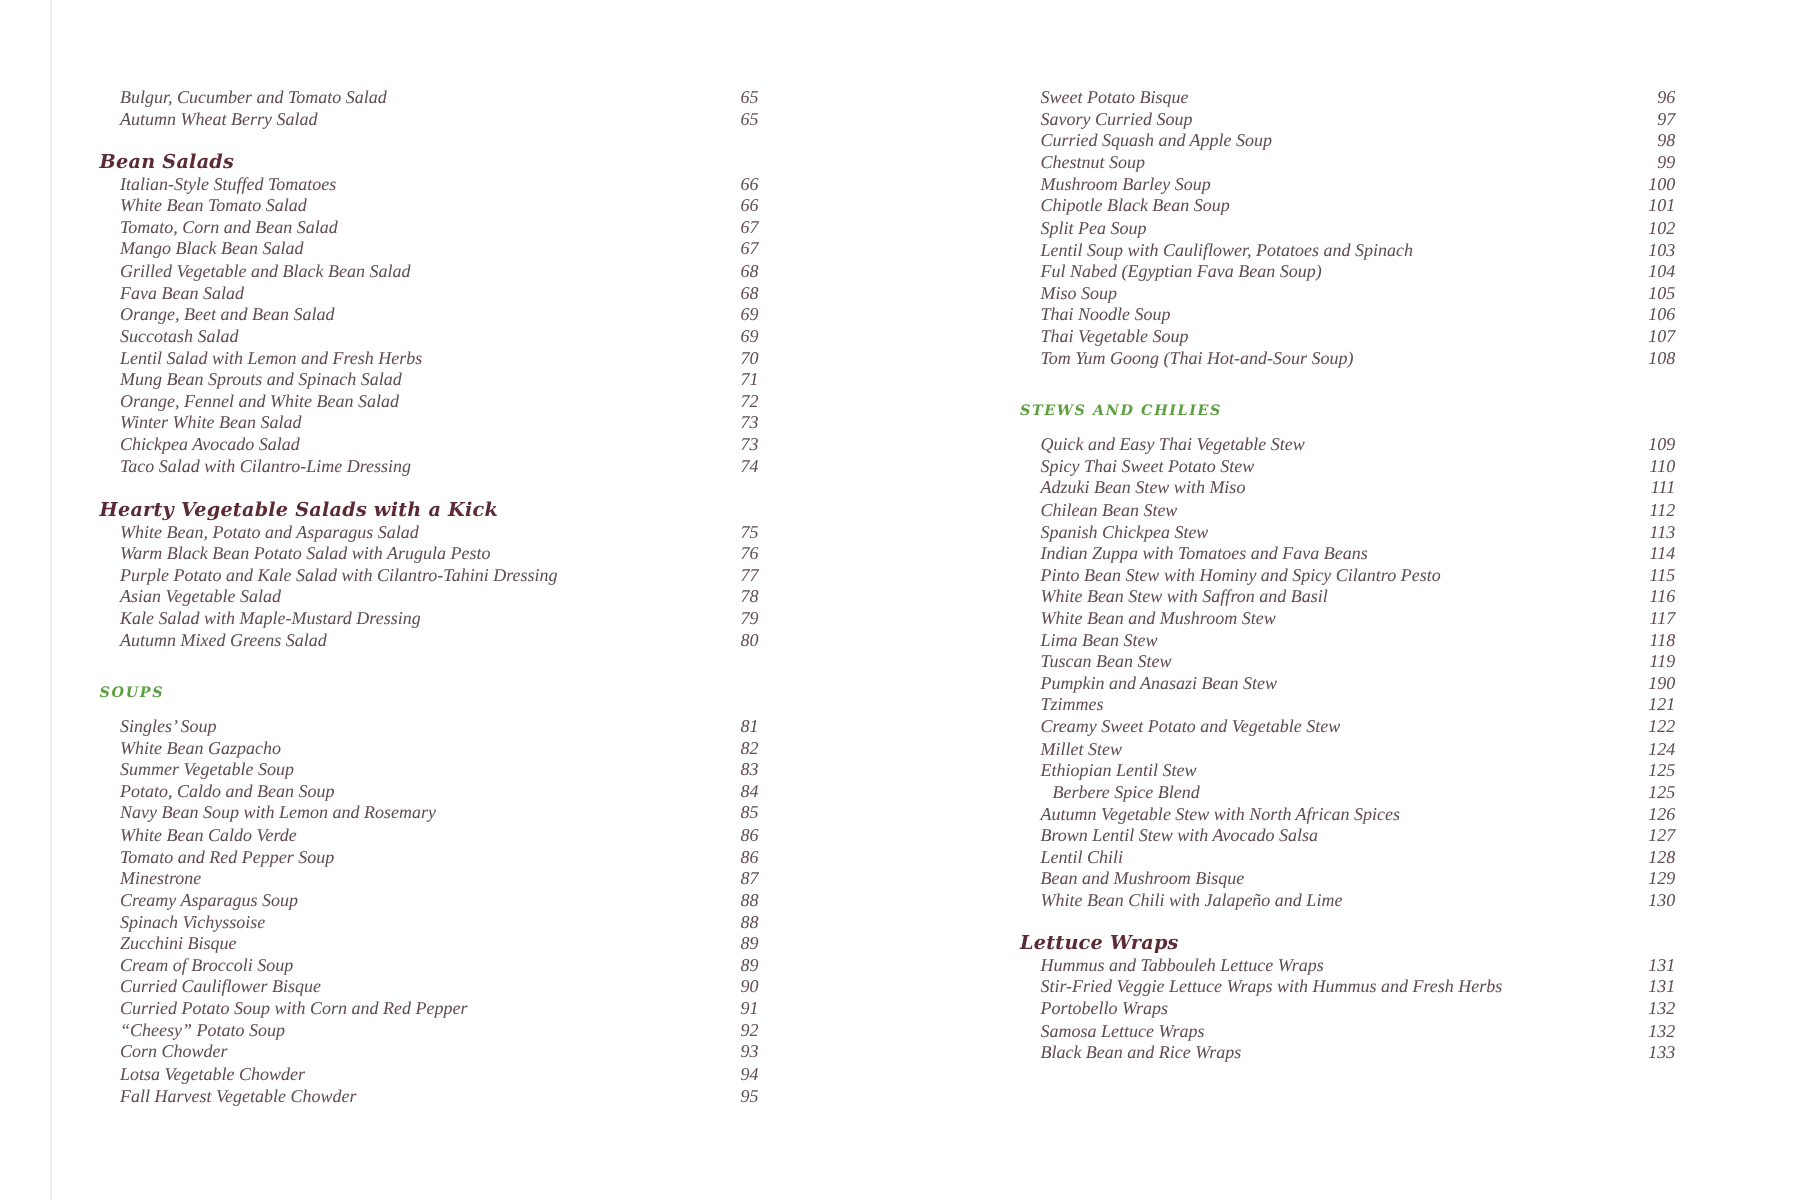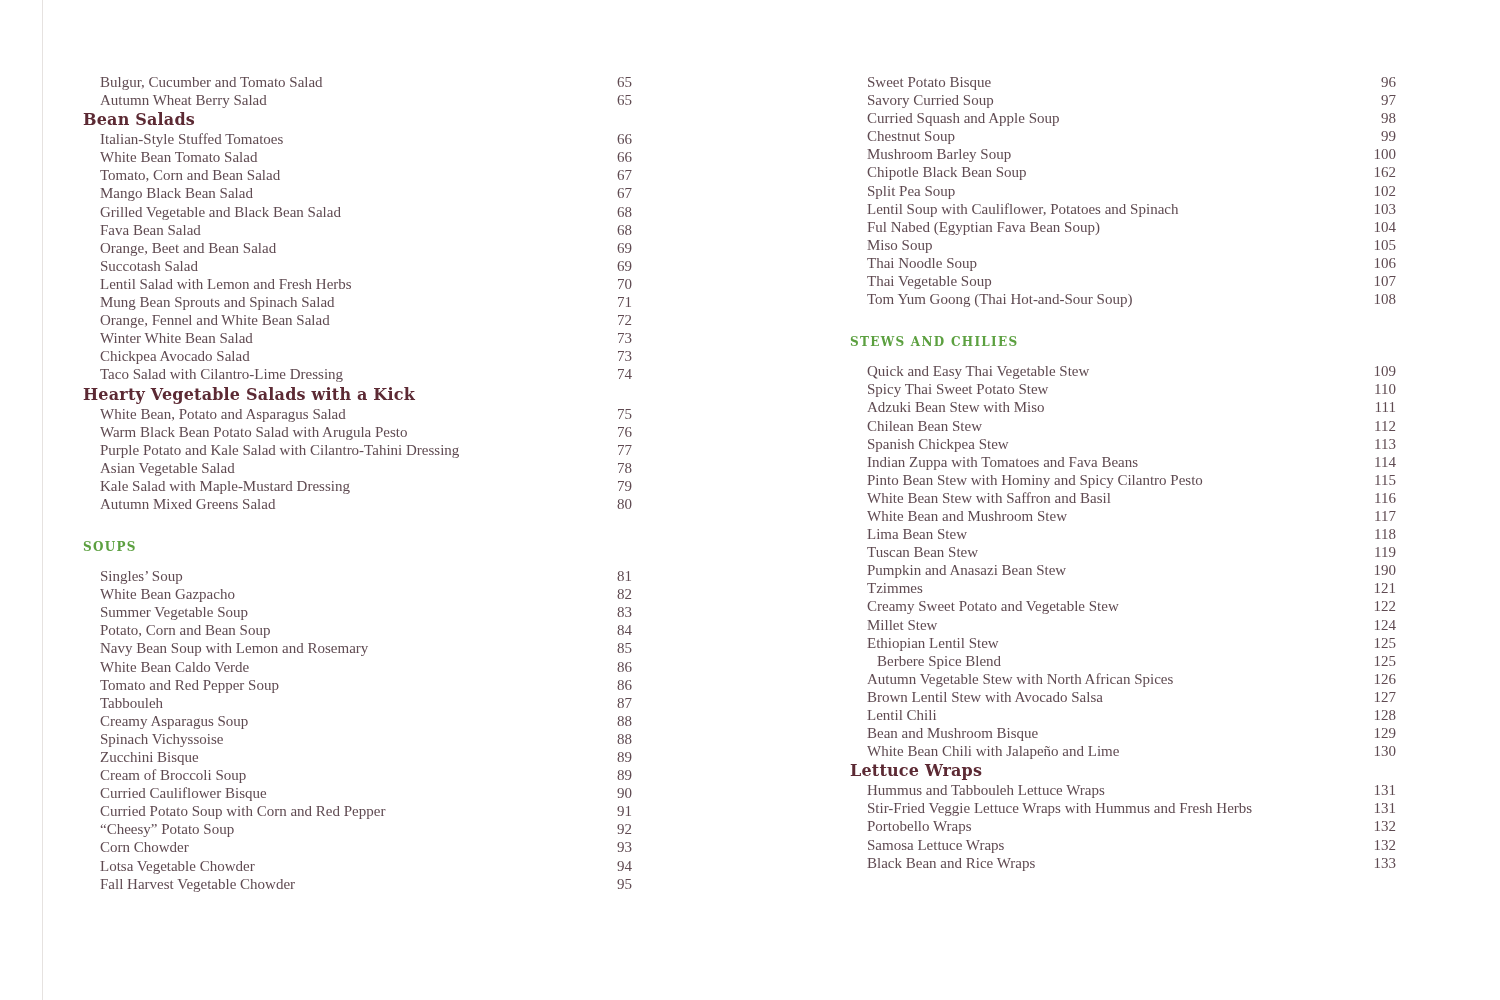--- a/index.html
+++ b/index.html
@@ -13,20 +13,21 @@
   body {
     width: 1500px; height: 1000px;
     background: var(--bg);
     font-family: "Liberation Serif", serif;
     overflow: hidden;
   }
   .toc-page {
     position: relative;
     width: 1500px; height: 1000px;
     background: var(--bg);
+    font-style: italic;
   }
   .page-edge-line {
     position: absolute;
     left: 42px; top: 0; bottom: 0;
     width: 1px;
     background: var(--edge);
   }
   .toc-col {
     position: absolute;
     top: 73px;
@@ -49,20 +50,21 @@
     overflow: hidden;
   }
   .entry-row.indent .entry-title { padding-left: 27px; }
   .entry-page {
     text-align: right;
     min-width: 40px;
     white-space: nowrap;
   }
 
   .sub-heading {
+    margin-top: 15px;
     height: 21px;
     line-height: 21px;
     font-family: "DejaVu Serif", serif;
     font-weight: bold;
     font-size: 16px;
     letter-spacing: 0.2px;
     color: var(--brown);
   }
   .major-heading {
     margin-top: 21px;
@@ -180,37 +182,37 @@
       </div>
       <div class="entry-row">
         <span class="entry-title">White Bean Gazpacho</span>
         <span class="entry-page">82</span>
       </div>
       <div class="entry-row">
         <span class="entry-title">Summer Vegetable Soup</span>
         <span class="entry-page">83</span>
       </div>
       <div class="entry-row">
-        <span class="entry-title">Potato, Corn and Bean Soup</span>
+        <span class="entry-title">Potato, Caldo and Bean Soup</span>
         <span class="entry-page">84</span>
       </div>
       <div class="entry-row">
         <span class="entry-title">Navy Bean Soup with Lemon and Rosemary</span>
         <span class="entry-page">85</span>
       </div>
       <div class="entry-row">
         <span class="entry-title">White Bean Caldo Verde</span>
         <span class="entry-page">86</span>
       </div>
       <div class="entry-row">
         <span class="entry-title">Tomato and Red Pepper Soup</span>
         <span class="entry-page">86</span>
       </div>
       <div class="entry-row">
-        <span class="entry-title">Tabbouleh</span>
+        <span class="entry-title">Minestrone</span>
         <span class="entry-page">87</span>
       </div>
       <div class="entry-row">
         <span class="entry-title">Creamy Asparagus Soup</span>
         <span class="entry-page">88</span>
       </div>
       <div class="entry-row">
         <span class="entry-title">Spinach Vichyssoise</span>
         <span class="entry-page">88</span>
       </div>
@@ -263,21 +265,21 @@
       <div class="entry-row">
         <span class="entry-title">Chestnut Soup</span>
         <span class="entry-page">99</span>
       </div>
       <div class="entry-row">
         <span class="entry-title">Mushroom Barley Soup</span>
         <span class="entry-page">100</span>
       </div>
       <div class="entry-row">
         <span class="entry-title">Chipotle Black Bean Soup</span>
-        <span class="entry-page">162</span>
+        <span class="entry-page">101</span>
       </div>
       <div class="entry-row">
         <span class="entry-title">Split Pea Soup</span>
         <span class="entry-page">102</span>
       </div>
       <div class="entry-row">
         <span class="entry-title">Lentil Soup with Cauliflower, Potatoes and Spinach</span>
         <span class="entry-page">103</span>
       </div>
       <div class="entry-row">

